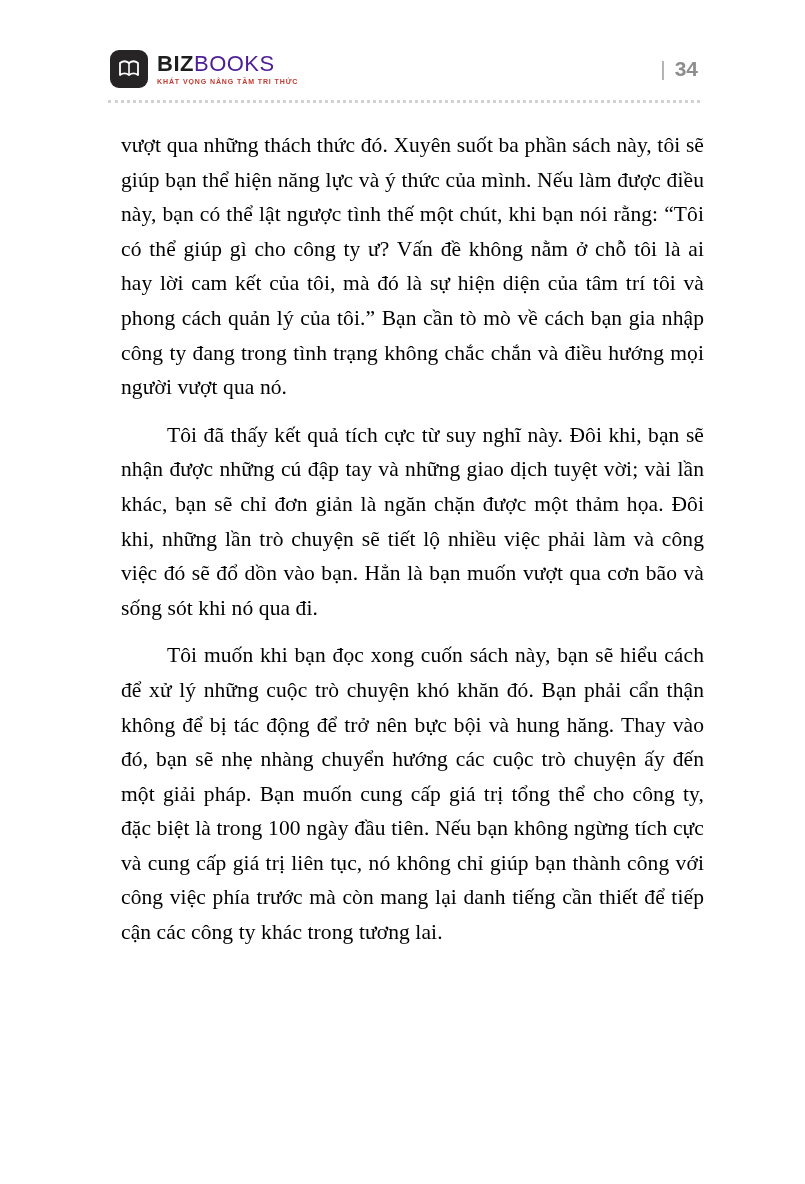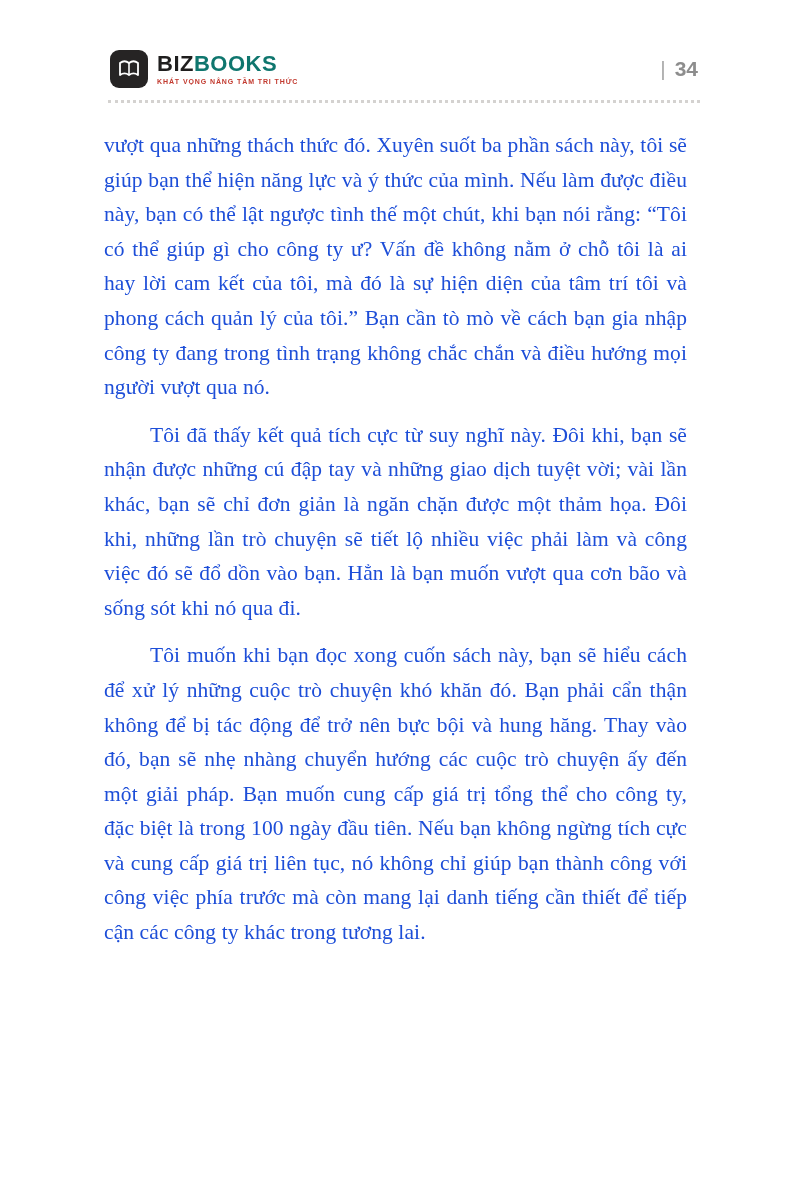--- a/index.html
+++ b/index.html
@@ -50,22 +50,22 @@
   }
   .logo-title {
     font-family: "Liberation Sans", sans-serif;
     font-size: 22px;
     font-weight: 800;
     letter-spacing: 0.5px;
     color: #1f1e1e;
     display: flex;
   }
   .logo-title .part2 {
-    color: #0f766e;
-    font-weight: 700;
+    color: #4c1d95;
+    font-weight: 400;
   }
   .logo-tagline {
     font-family: "Liberation Sans", sans-serif;
     font-size: 7px;
     font-weight: 700;
     letter-spacing: 0.9px;
     color: #c23a2f;
     margin-top: 3px;
     white-space: nowrap;
   }
@@ -90,23 +90,23 @@
     left: 108px;
     width: 592px;
     height: 0;
     border-top: 3px dotted #d4d2d0;
   }
 
   
   .page-body {
     position: absolute;
     top: 128px;
-    left: 104px;
+    left: 121px;
     width: 583px;
-    color: #1d4ed8;
+    color: #000000;
     font-size: 21.5px;
     line-height: 34.6px;
     text-align: justify;
     letter-spacing: 0.1px;
   }
   .page-body p {
     margin: 0 0 13px 0;
   }
   .page-body p.indented {
     text-indent: 46px;

